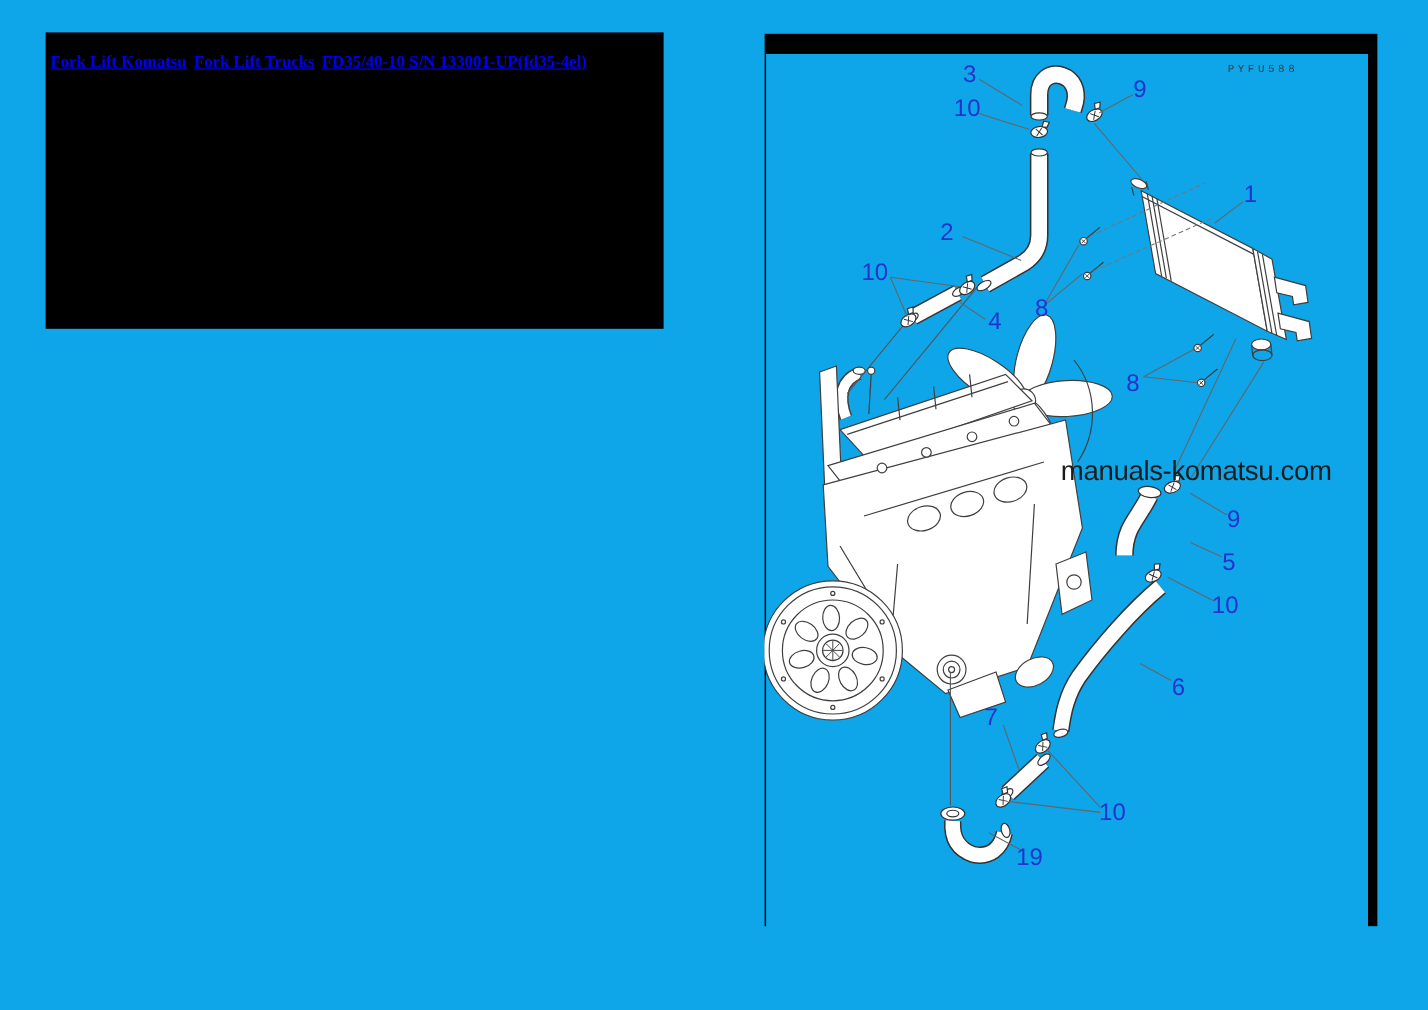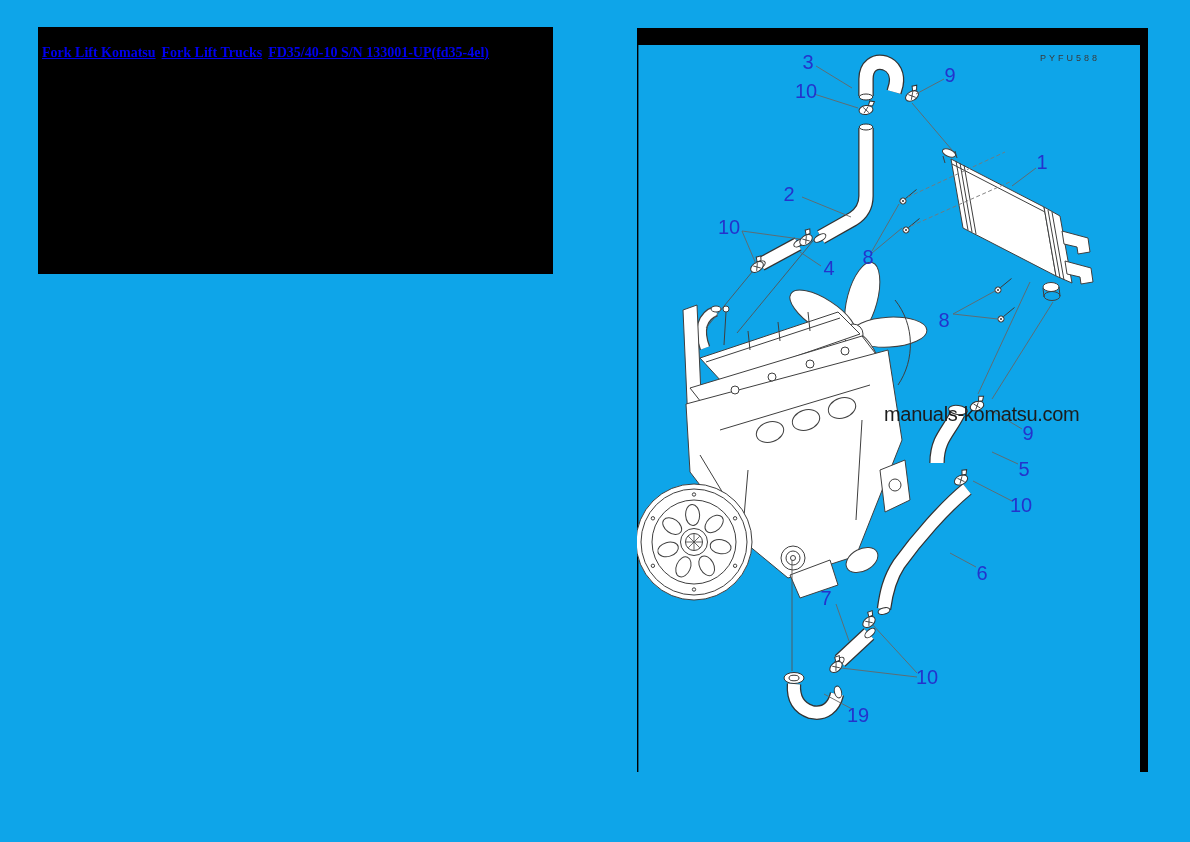--- a/index.html
+++ b/index.html
@@ -5,24 +5,24 @@
   html,body{margin:0;padding:0;background:#ffffff;}
   #screen{position:relative;width:1190px;height:842px;background:#0ea5e9;overflow:hidden;
           font-family:"Liberation Sans",sans-serif;padding-left:46px;}
   
   .banner{position:absolute;left:38px;top:27px;width:515px;height:247px;background:#000000;}
   .crumbs{position:absolute;left:4px;top:18px;white-space:nowrap;
           font-family:"Liberation Serif",serif;font-weight:700;font-size:14px;}
   .crumbs a{color:#0000ee;text-decoration:underline;margin-right:6px;cursor:pointer;}
   
   .panel{position:absolute;left:0;top:0;width:1190px;height:842px;}
-  .plate-code{position:absolute;left:1040px;top:53px;width:97px;text-align:left;
-              font-size:9px;letter-spacing:3px;color:#3a3a3a;z-index:3;}
-  .watermark{position:absolute;left:884px;top:379px;font-size:20px;letter-spacing:-0.3px;
-             color:#1c1c1c;z-index:2;white-space:nowrap;margin-top:24px;}
+  .plate-code{position:absolute;left:1004px;top:53px;width:97px;text-align:center;
+              font-size:9px;letter-spacing:3px;color:#3a3a3a;z-index:3;font-family:Liberation Mono, monospace;}
+  .watermark{position:absolute;left:884px;top:379px;font-size:23px;letter-spacing:-0.3px;
+             color:#1c1c1c;z-index:2;white-space:nowrap;}
   .callout{position:absolute;transform:translate(-50%,-50%);font-size:20px;color:#2433cc;
            z-index:3;line-height:1;}
   svg.art{position:absolute;left:637px;top:28px;z-index:1;}
 </style>
 </head>
 <body>
 
 <div id="screen">
 
   <div class="banner">

